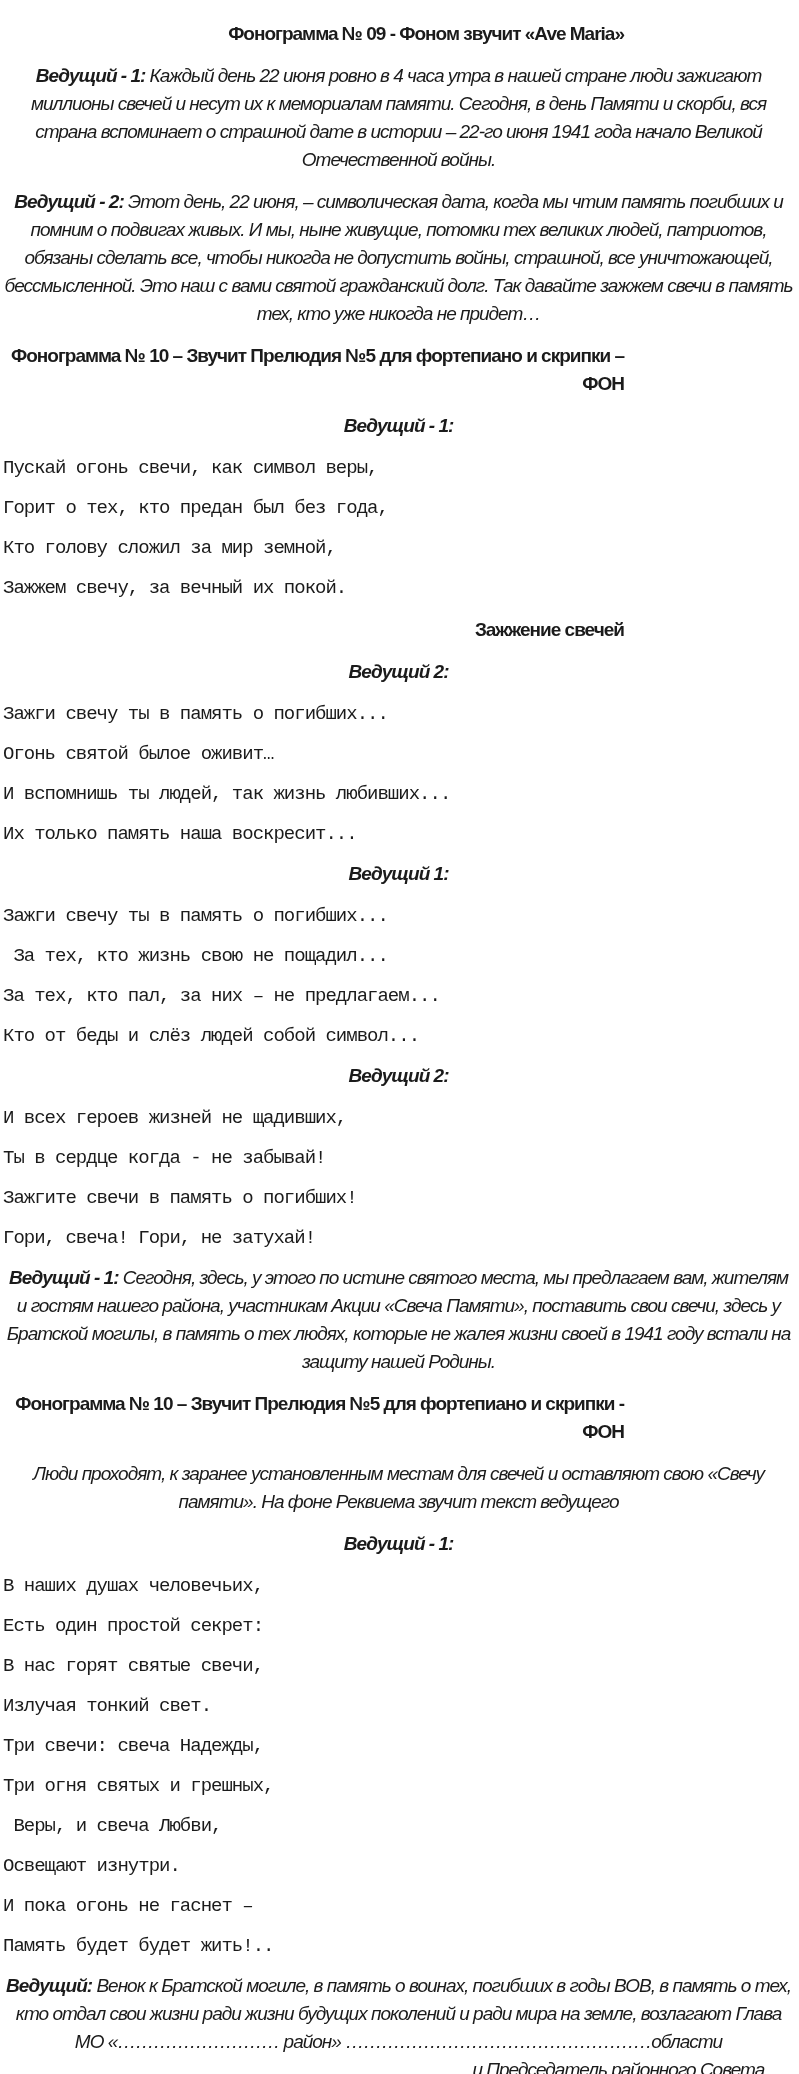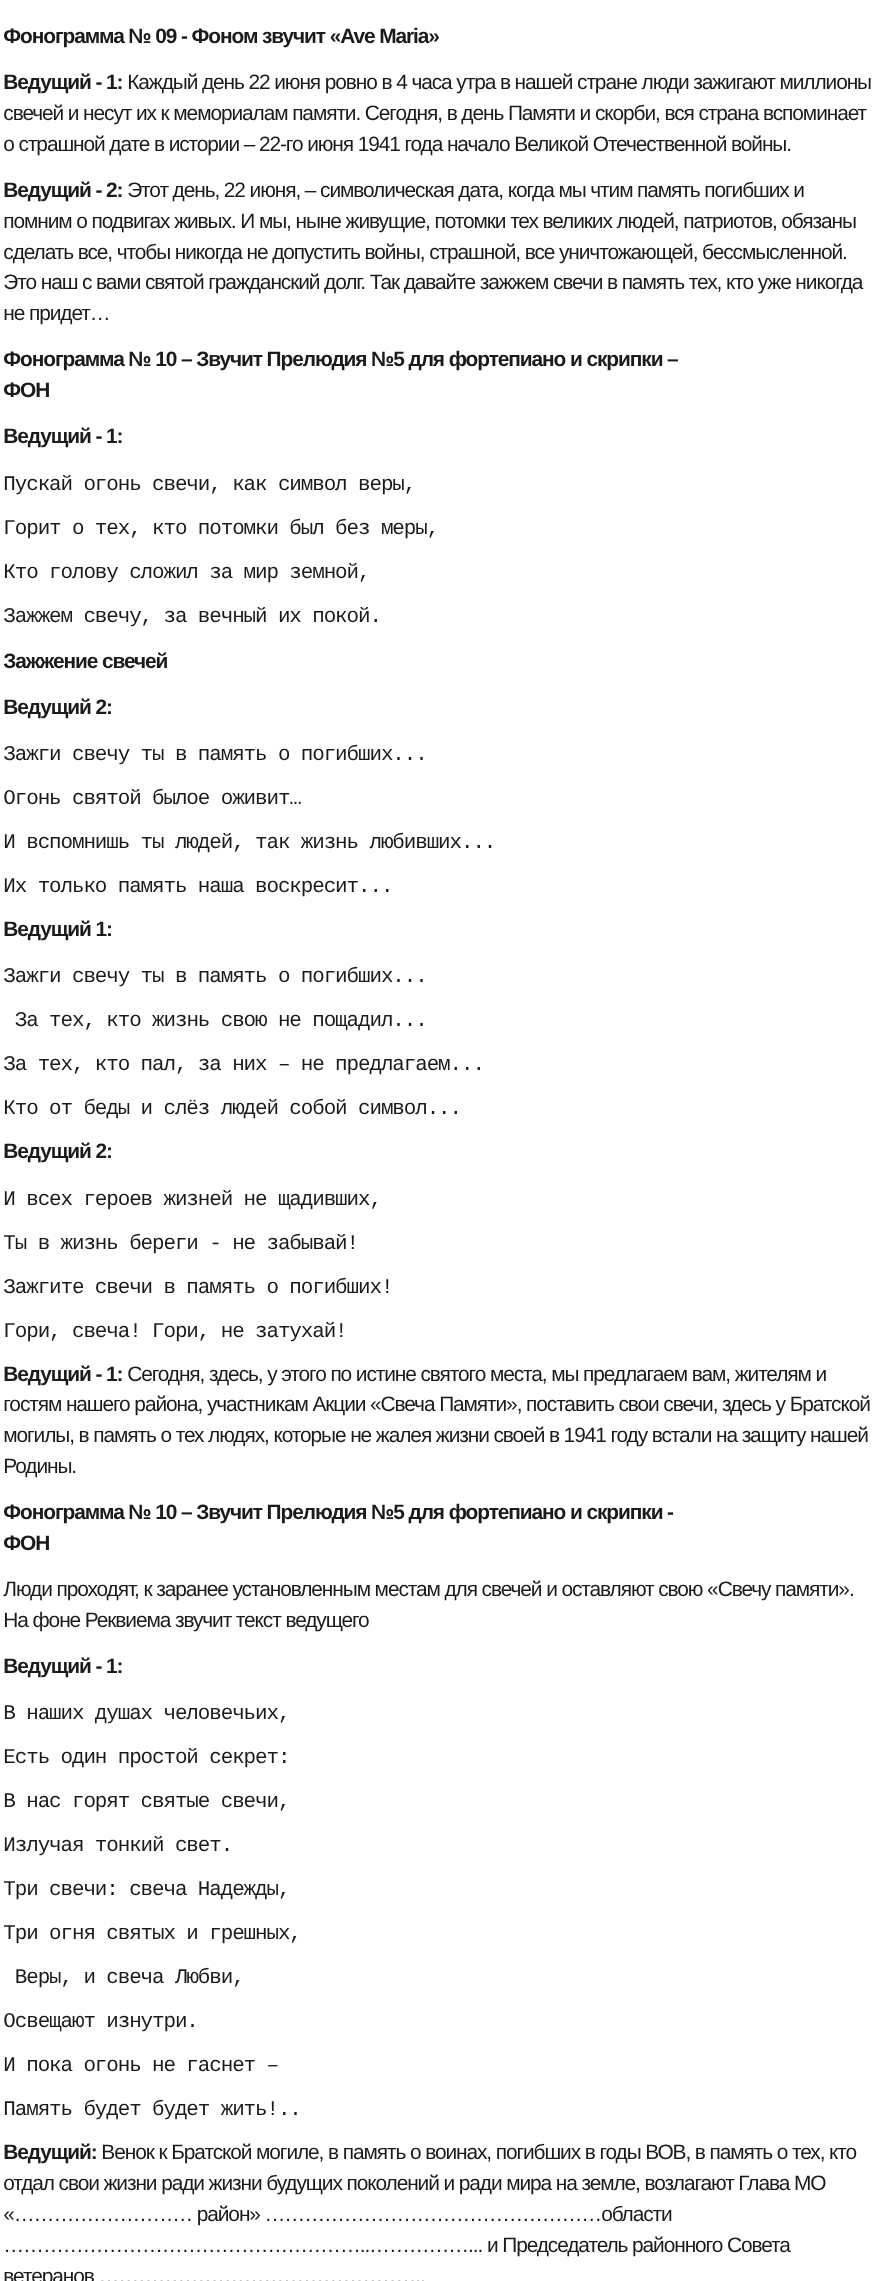--- a/index.html
+++ b/index.html
@@ -15,65 +15,66 @@
     font-family: "Liberation Sans", sans-serif;
     font-size: 19px;
     letter-spacing: -1px;
     line-height: 28px;
     color: #1b1b1b;
     background: #ffffff;
     overflow: hidden;
   }
   .heading {
     font-weight: bold;
-    text-align: left;
+    text-align: right;
     margin: 14px 170px 14px 0;
     white-space: pre-wrap;
   }
   .para {
     margin: 0 0 14px 0;
-    text-align: left;
+    text-align: center;
     white-space: pre-wrap;
+    font-style: italic;
   }
   .line {
     margin: 0 0 12px 0;
     white-space: pre-wrap;
     font-family: Liberation Mono, monospace;
   }
   .speaker-lead {
     font-weight: bold;
   }
 </style>
 </head>
 <body>
 
 <main class="doc">
     <p class="heading"><span>Фонограмма № 09 - Фоном звучит «Ave Maria»</span></p>
     <p class="para"><span class="speaker-lead">Ведущий - 1:</span> <span>Каждый день 22 июня ровно в 4 часа утра в нашей стране люди зажигают миллионы свечей и несут их к мемориалам памяти. Сегодня, в день Памяти и скорби, вся страна вспоминает о страшной дате в истории – 22-го июня 1941 года начало Великой Отечественной войны.</span></p>
     <p class="para"><span class="speaker-lead">Ведущий - 2:</span> <span>Этот день, 22 июня, – символическая дата, когда мы чтим память погибших и помним о подвигах живых. И мы, ныне живущие, потомки тех великих людей, патриотов, обязаны сделать все, чтобы никогда не допустить войны, страшной, все уничтожающей, бессмысленной. Это наш с вами святой гражданский долг. Так давайте зажжем свечи в память тех, кто уже никогда не придет…</span></p>
     <p class="heading"><span>Фонограмма № 10 – Звучит Прелюдия №5 для фортепиано и скрипки – ФОН</span></p>
     <p class="para"><span class="speaker-lead">Ведущий - 1:</span></p>
     <p class="line"><span>Пускай огонь свечи, как символ веры,</span></p>
-    <p class="line"><span>Горит о тех, кто потомки был без меры,</span></p>
+    <p class="line"><span>Горит о тех, кто предан был без года,</span></p>
     <p class="line"><span>Кто голову сложил за мир земной,</span></p>
     <p class="line"><span>Зажжем свечу, за вечный их покой.</span></p>
     <p class="heading"><span>Зажжение свечей</span></p>
     <p class="para"><span class="speaker-lead">Ведущий 2:</span></p>
     <p class="line"><span>Зажги свечу ты в память о погибших...</span></p>
     <p class="line"><span>Огонь святой былое оживит…</span></p>
     <p class="line"><span>И вспомнишь ты людей, так жизнь любивших...</span></p>
     <p class="line"><span>Их только память наша воскресит...</span></p>
     <p class="para"><span class="speaker-lead">Ведущий 1:</span></p>
     <p class="line"><span>Зажги свечу ты в память о погибших...</span></p>
     <p class="line"><span> За тех, кто жизнь свою не пощадил...</span></p>
     <p class="line"><span>За тех, кто пал, за них – не предлагаем...</span></p>
     <p class="line"><span>Кто от беды и слёз людей собой символ...</span></p>
     <p class="para"><span class="speaker-lead">Ведущий 2:</span></p>
     <p class="line"><span>И всех героев жизней не щадивших,</span></p>
-    <p class="line"><span>Ты в жизнь береги - не забывай!</span></p>
+    <p class="line"><span>Ты в сердце когда - не забывай!</span></p>
     <p class="line"><span>Зажгите свечи в память о погибших!</span></p>
     <p class="line"><span>Гори, свеча! Гори, не затухай!</span></p>
     <p class="para"><span class="speaker-lead">Ведущий - 1:</span> <span>Сегодня, здесь, у этого по истине святого места, мы предлагаем вам, жителям и гостям нашего района, участникам Акции «Свеча Памяти», поставить свои свечи, здесь у Братской могилы, в память о тех людях, которые не жалея жизни своей в 1941 году встали на защиту нашей Родины.</span></p>
     <p class="heading"><span>Фонограмма № 10 – Звучит Прелюдия №5 для фортепиано и скрипки - ФОН</span></p>
     <p class="para"><span>Люди проходят, к заранее установленным местам для свечей и оставляют свою «Свечу памяти». На фоне Реквиема звучит текст ведущего</span></p>
     <p class="para"><span class="speaker-lead">Ведущий - 1:</span></p>
     <p class="line"><span>В наших душах человечьих,</span></p>
     <p class="line"><span>Есть один простой секрет:</span></p>
     <p class="line"><span>В нас горят святые свечи,</span></p>
     <p class="line"><span>Излучая тонкий свет.</span></p>

